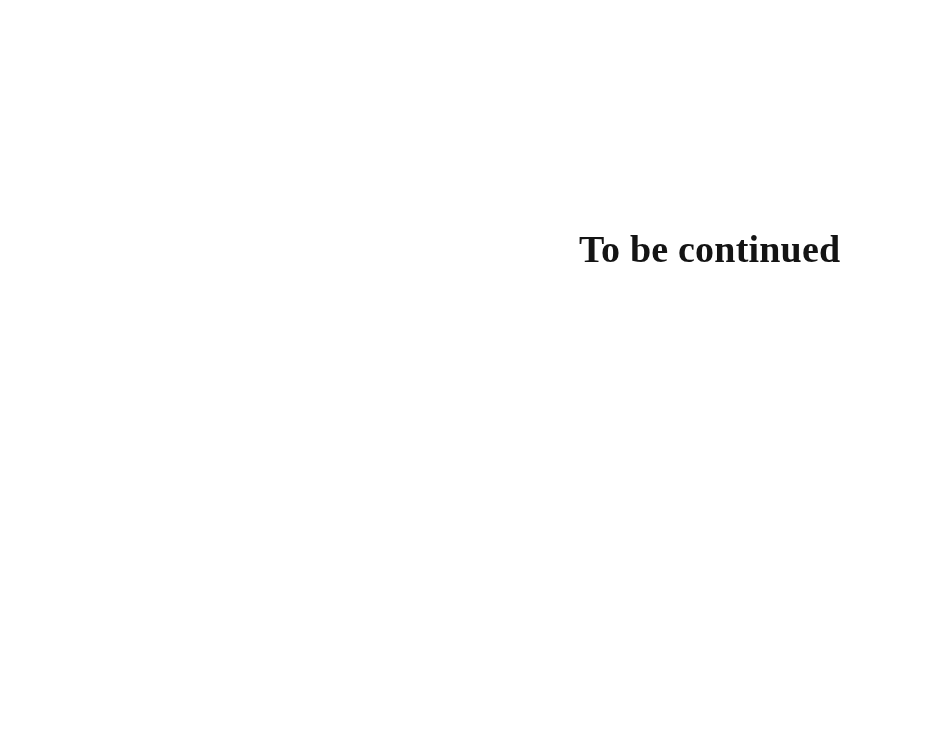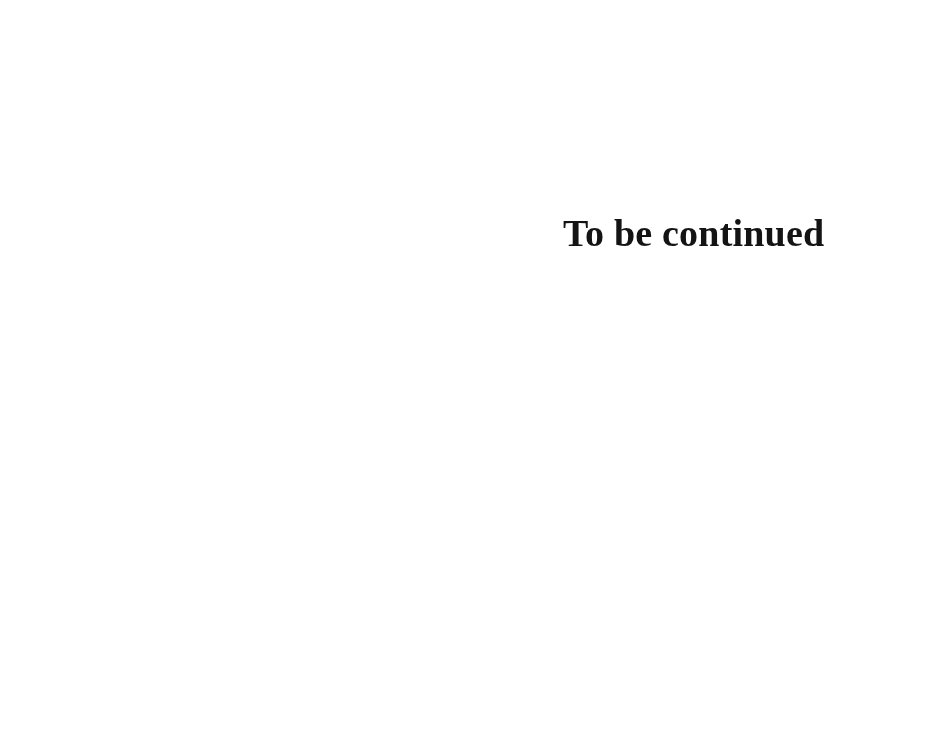--- a/index.html
+++ b/index.html
@@ -19,21 +19,21 @@
     width: 940px;
     height: 756px;
     background: #ffffff;
   }
 
   
   .headline {
     position: absolute;
     left: 563px;
     top: 210px;
-    margin: 0;
+    margin: 16px;
     font-family: "Liberation Serif", "DejaVu Serif", serif;
     font-weight: bold;
     font-size: 38px;
     line-height: 46px;
     letter-spacing: 0.2px;
     color: #141414;
     white-space: nowrap;
     text-align: center;
   }
 

